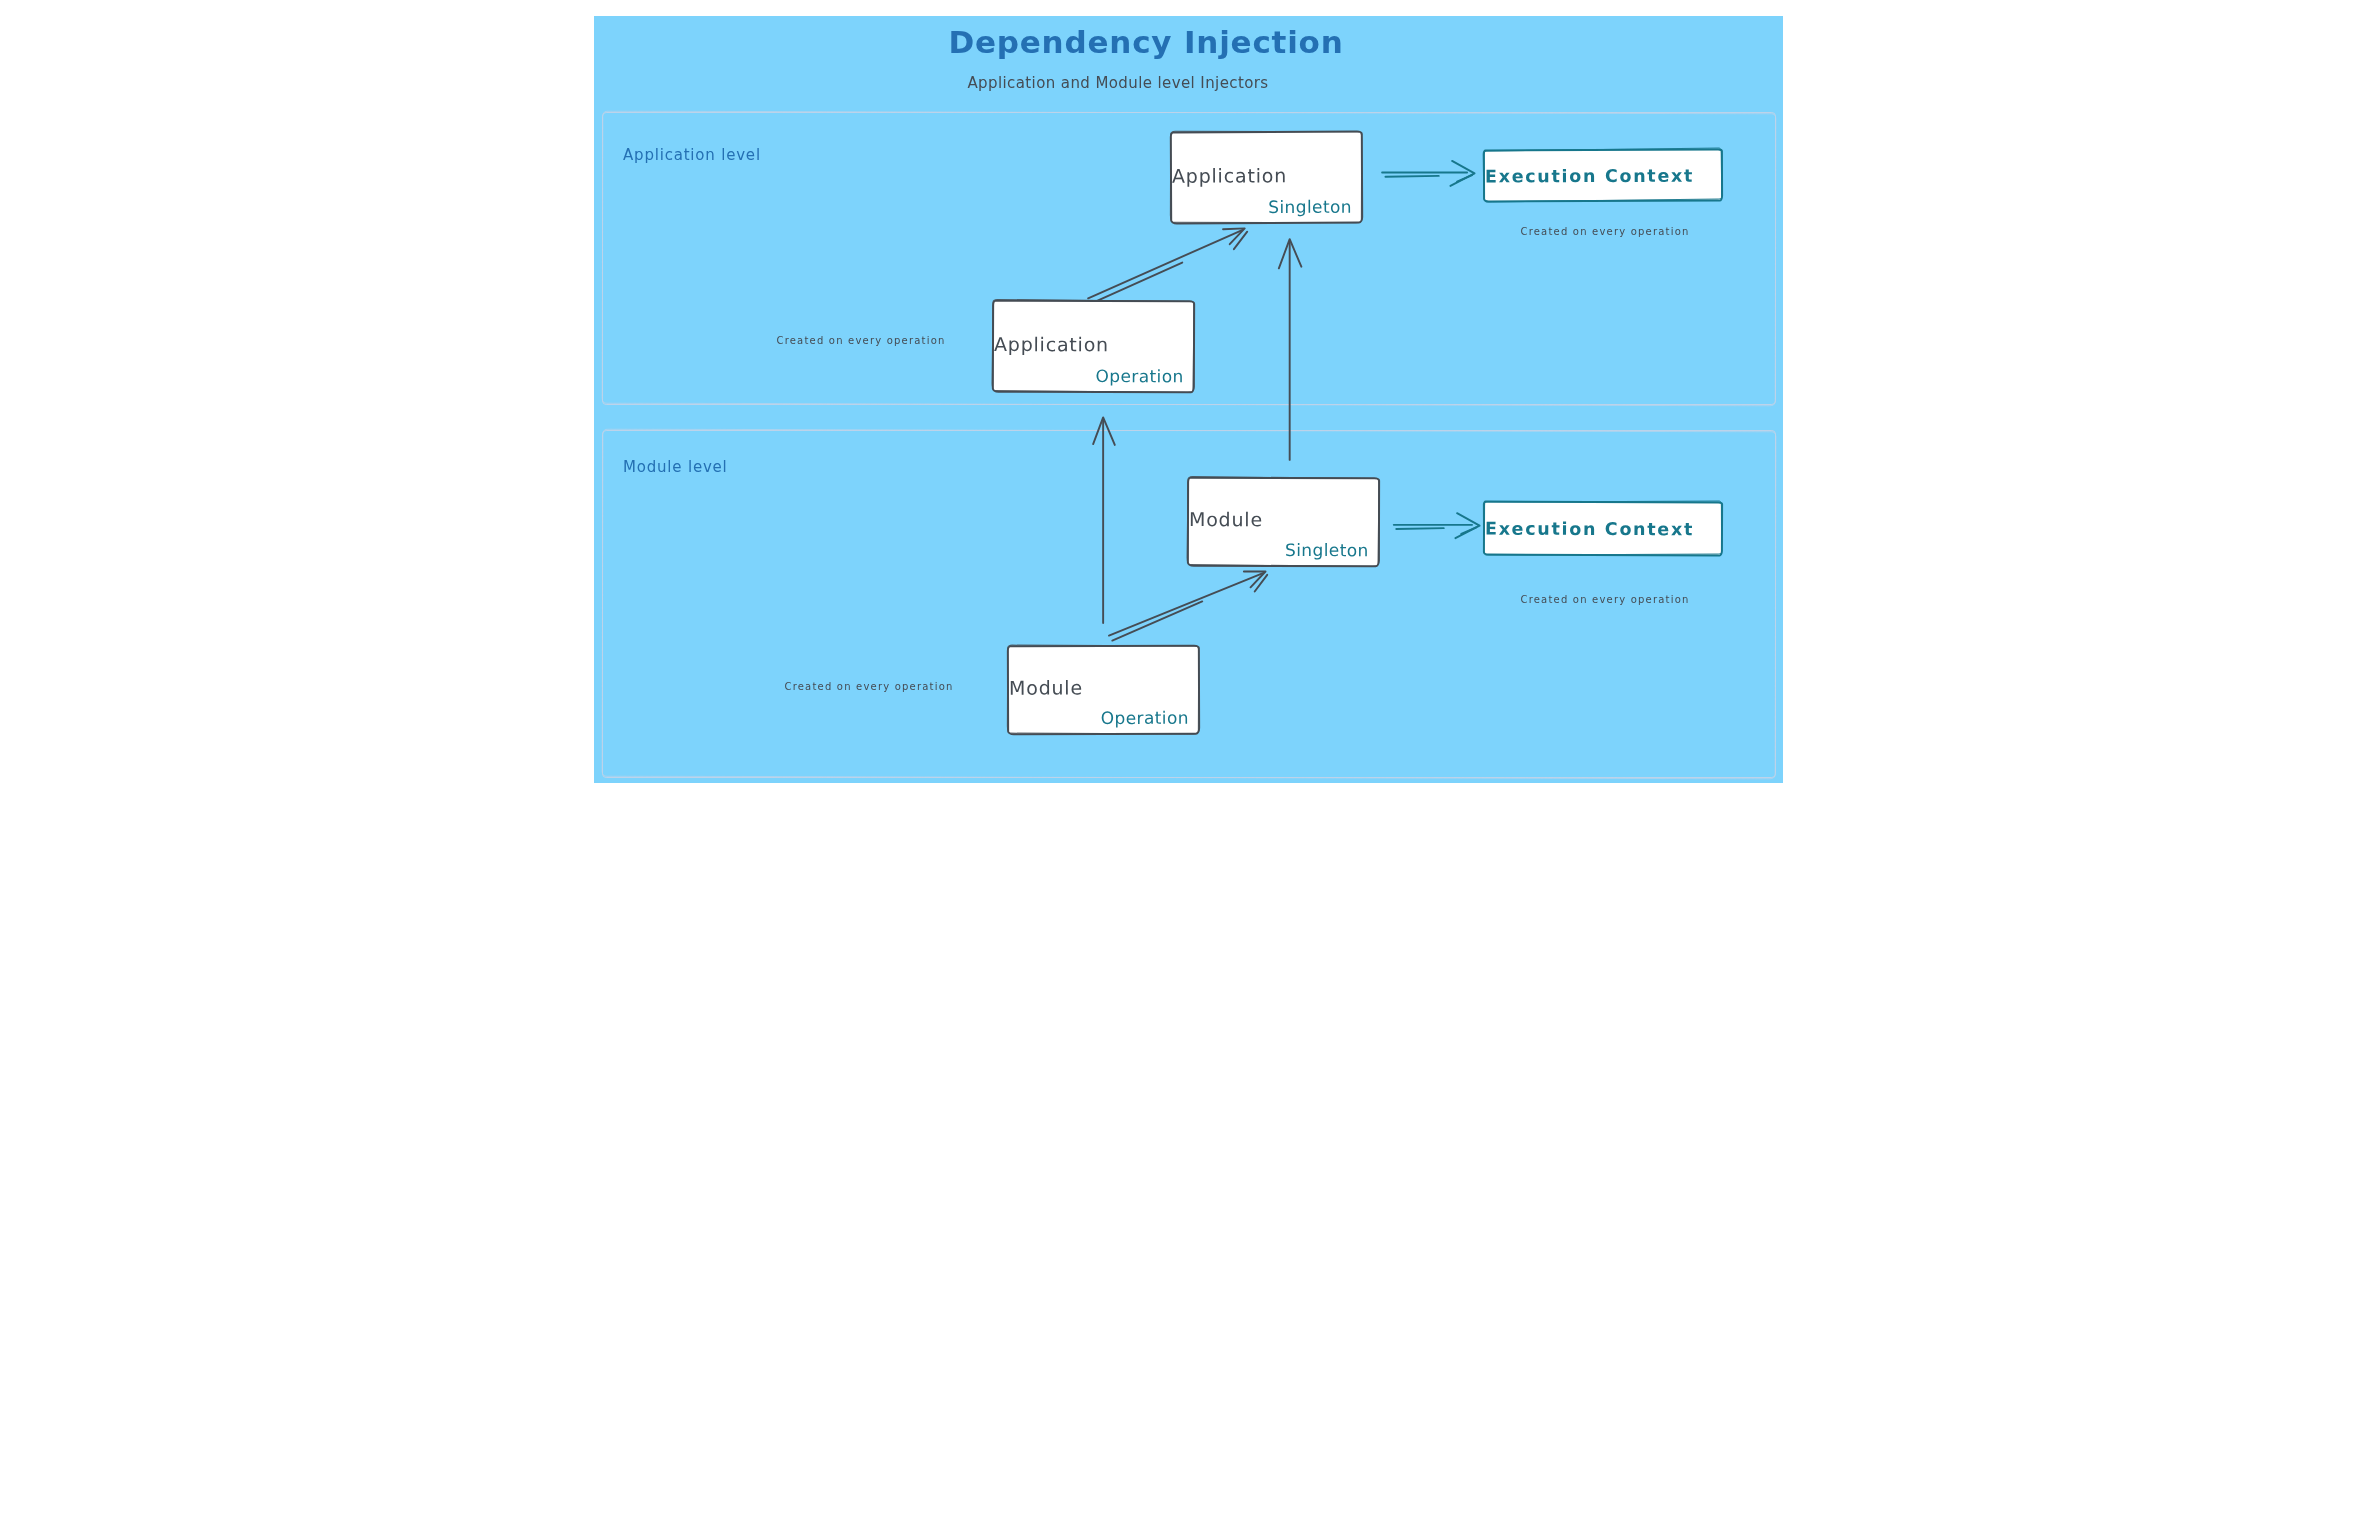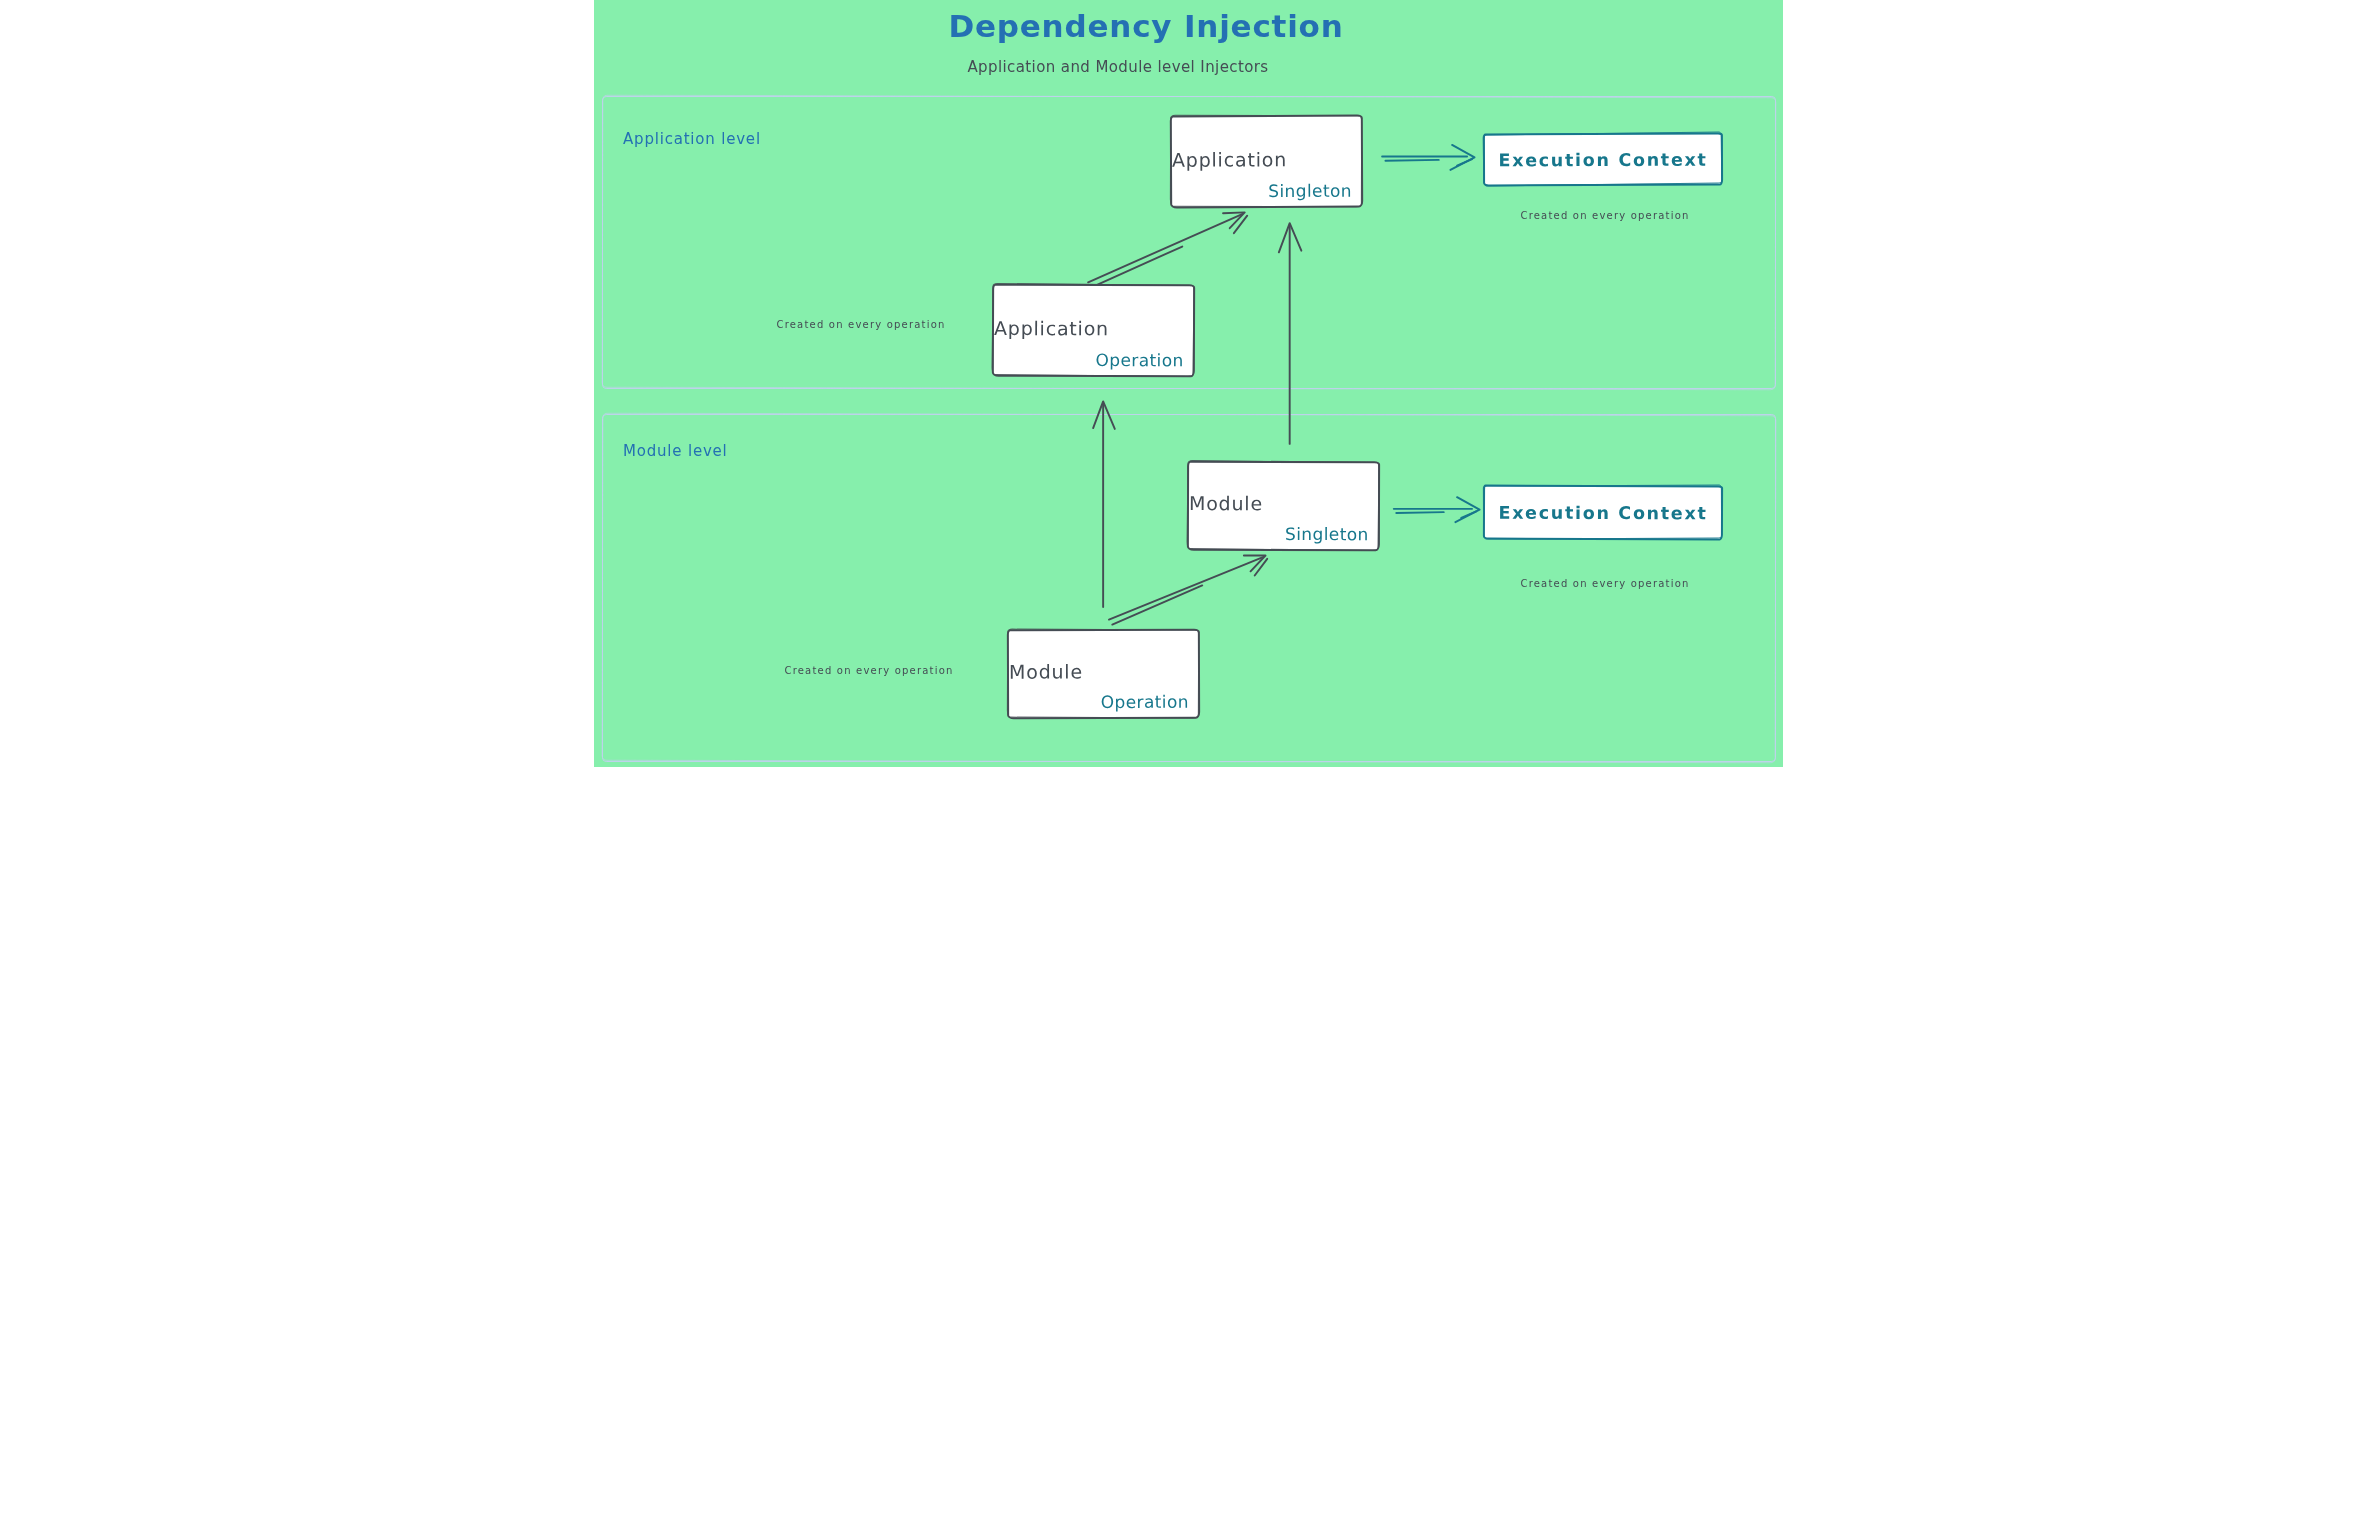--- a/index.html
+++ b/index.html
@@ -4,21 +4,21 @@
 <style>
   :root{
     --blue:#2470b3;
     --ink:#454c54;
     --teal:#17778c;
     --frame:#bdd3ea;
   }
   *{box-sizing:border-box;}
   html,body{margin:0;padding:0;background:#ffffff;}
   body{font-family:"DejaVu Sans", sans-serif;color:var(--ink);}
-  .canvas{position:relative;width:1189px;height:767px;margin:0 auto;overflow:hidden;background:#86efac;}
+  .canvas{position:relative;width:1189px;height:767px;margin:16px auto;overflow:hidden;background:#7dd3fc;}
 
   .page-title{
     position:absolute;left:552px;top:8.3px;transform:translateX(-50%);
     font-size:31px;font-weight:bold;color:var(--blue);letter-spacing:0.8px;white-space:nowrap;
   }
   .page-subtitle{
     position:absolute;left:524px;top:58px;transform:translateX(-50%);
     font-size:15px;color:var(--ink);letter-spacing:0.4px;white-space:nowrap;
   }
 
@@ -56,21 +56,21 @@
     letter-spacing:0.4px;white-space:nowrap;
   }
 
   .box-app-singleton{left:576px;top:115px;width:193px;height:93px;transform:rotate(-.25deg);}
   .box-app-operation{left:398px;top:284px;width:203px;height:93px;transform:rotate(.2deg);}
   .box-mod-singleton{left:593px;top:461px;width:193px;height:90px;transform:rotate(.15deg);}
   .box-mod-operation{left:413px;top:629px;width:193px;height:90px;transform:rotate(-.2deg);}
 
   .ec-box{
     position:absolute;border:2.1px solid var(--teal);border-radius:2.5px 5px 3.3px 5.8px / 5px 2.5px 5.8px 3.3px;
-    background:#fff;display:flex;align-items:center;justify-content:center;
+    background:#fff;display:flex;align-items:center;justify-content:flex-start;
   }
   .ec-box::before{
     content:"";position:absolute;inset:-1.7px;border:1.2px solid var(--teal);
     border-radius:4.2px 2.5px 5px 3.3px / 2.5px 5.8px 2.5px 6.7px;transform:rotate(-.5deg);
     opacity:.9;pointer-events:none;
   }
   .ec-label{
     font-size:17.5px;font-weight:600;color:var(--teal);letter-spacing:1.7px;white-space:nowrap;
   }
   .ec-app{left:889px;top:133px;width:240px;height:53px;transform:rotate(-.2deg);}

